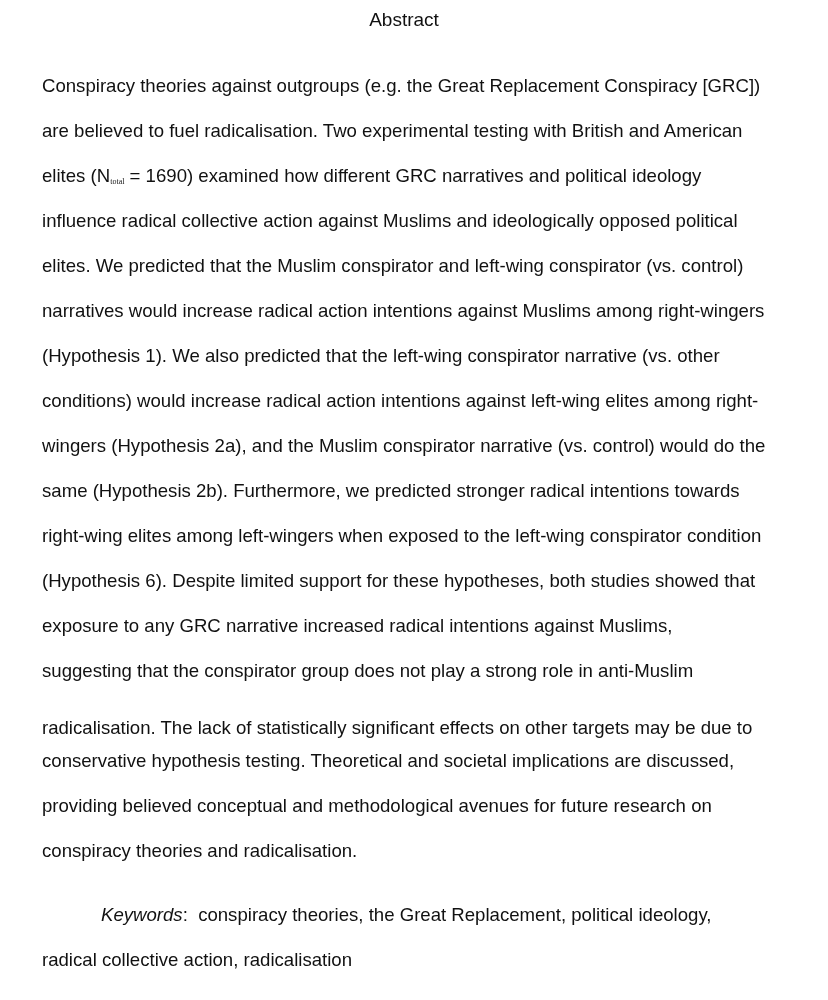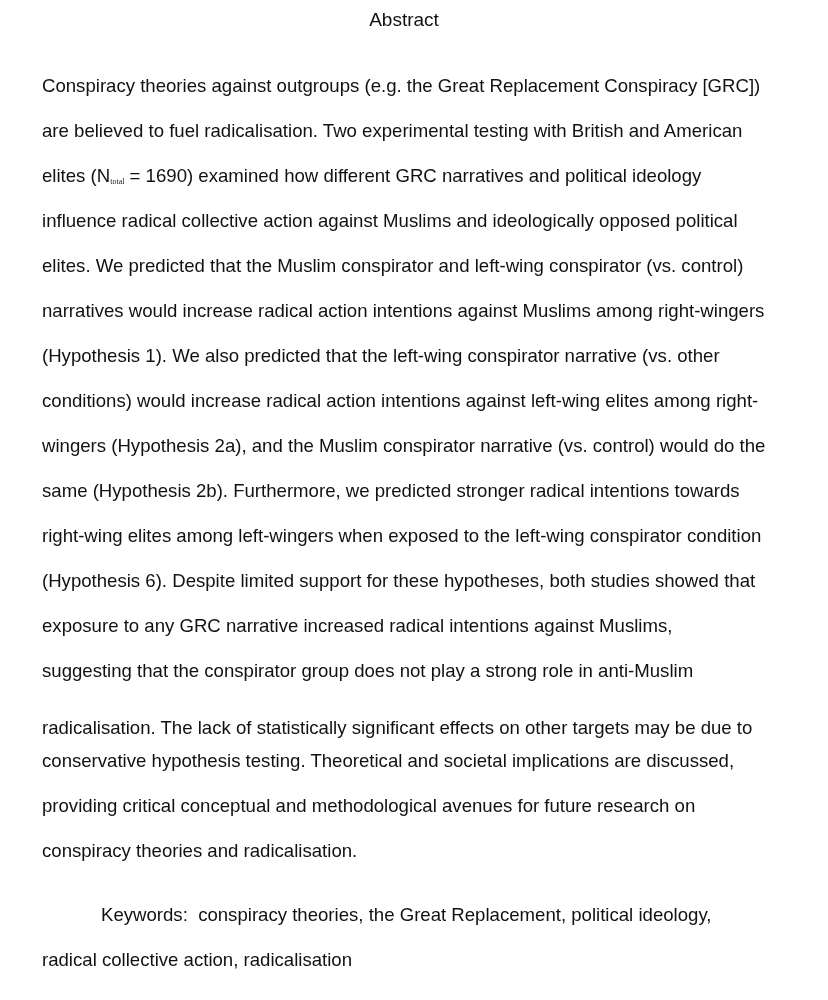--- a/index.html
+++ b/index.html
@@ -2,21 +2,21 @@
 <html><head>
 <meta charset="utf-8">
 <style>
   html, body { margin: 0; padding: 0; background: #ffffff; }
   body { width: 828px; height: 1000px; position: relative; overflow: hidden;
          font-family: "Liberation Sans", sans-serif; color: #111111; }
   .title { position: absolute; top: 9px; left: 0; width: 808px; text-align: center;
            font-weight: normal; font-size: 19px; }
   .line { position: absolute; left: 23px; font-size: 18.6px; white-space: nowrap; line-height: 24px; margin-left: 19px; }
   sub.small { font-size: 8px; vertical-align: -2px; font-family: Liberation Serif, serif; }
-  .kw-label { }
+  .kw-label { font-style: italic; }
 </style>
 </head>
 <body>
 
 <div>
   <div class="title">Abstract</div>
 
   <div>
     <div class="line" style="top:74px">Conspiracy theories against outgroups (e.g. the Great Replacement Conspiracy [GRC])</div>
     <div class="line" style="top:119px">are believed to fuel radicalisation. Two experimental testing with British and American</div>
@@ -29,21 +29,21 @@
     <div class="line" style="top:344px">(Hypothesis 1). We also predicted that the left-wing conspirator narrative (vs. other</div>
     <div class="line" style="top:389px">conditions) would increase radical action intentions against left-wing elites among right-</div>
     <div class="line" style="top:434px">wingers (Hypothesis 2a), and the Muslim conspirator narrative (vs. control) would do the</div>
     <div class="line" style="top:479px">same (Hypothesis 2b). Furthermore, we predicted stronger radical intentions towards</div>
     <div class="line" style="top:524px">right-wing elites among left-wingers when exposed to the left-wing conspirator condition</div>
     <div class="line" style="top:569px">(Hypothesis 6). Despite limited support for these hypotheses, both studies showed that</div>
     <div class="line" style="top:614px">exposure to any GRC narrative increased radical intentions against Muslims,</div>
     <div class="line" style="top:659px">suggesting that the conspirator group does not play a strong role in anti-Muslim</div>
     <div class="line" style="top:716px">radicalisation. The lack of statistically significant effects on other targets may be due to</div>
     <div class="line" style="top:749px">conservative hypothesis testing. Theoretical and societal implications are discussed,</div>
-    <div class="line" style="top:794px">providing critical conceptual and methodological avenues for future research on</div>
+    <div class="line" style="top:794px">providing believed conceptual and methodological avenues for future research on</div>
     <div class="line" style="top:839px">conspiracy theories and radicalisation.</div>
   </div>
 
   <div>
     <div class="line" style="top:903px; left:82px">
       <span class="kw-label">Keywords</span><span>:</span><span style="white-space:pre">  conspiracy theories, the Great Replacement, political ideology,</span>
     </div>
     <div class="line" style="top:948px">radical collective action, radicalisation</div>
   </div>
 </div>

